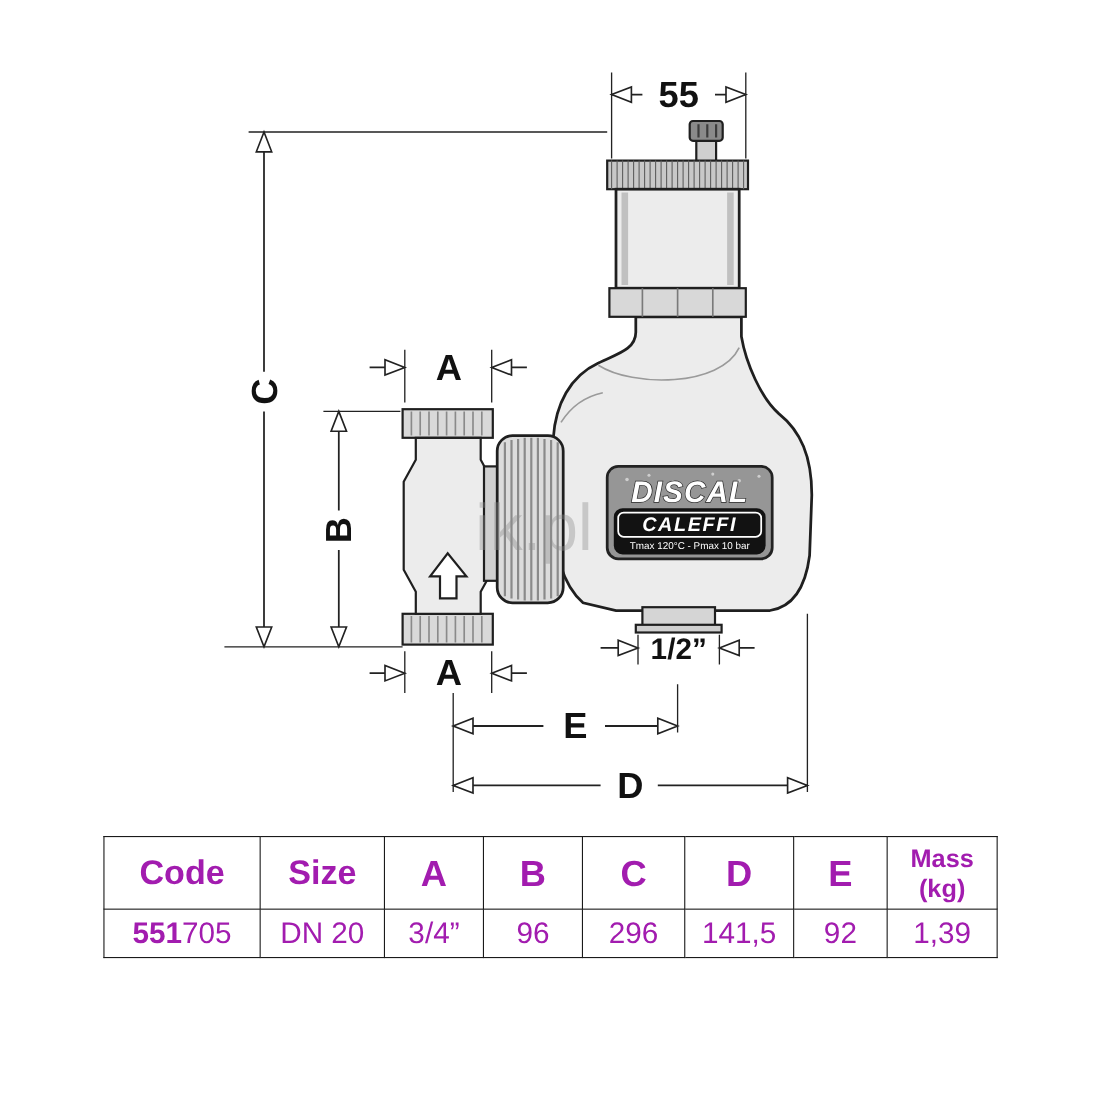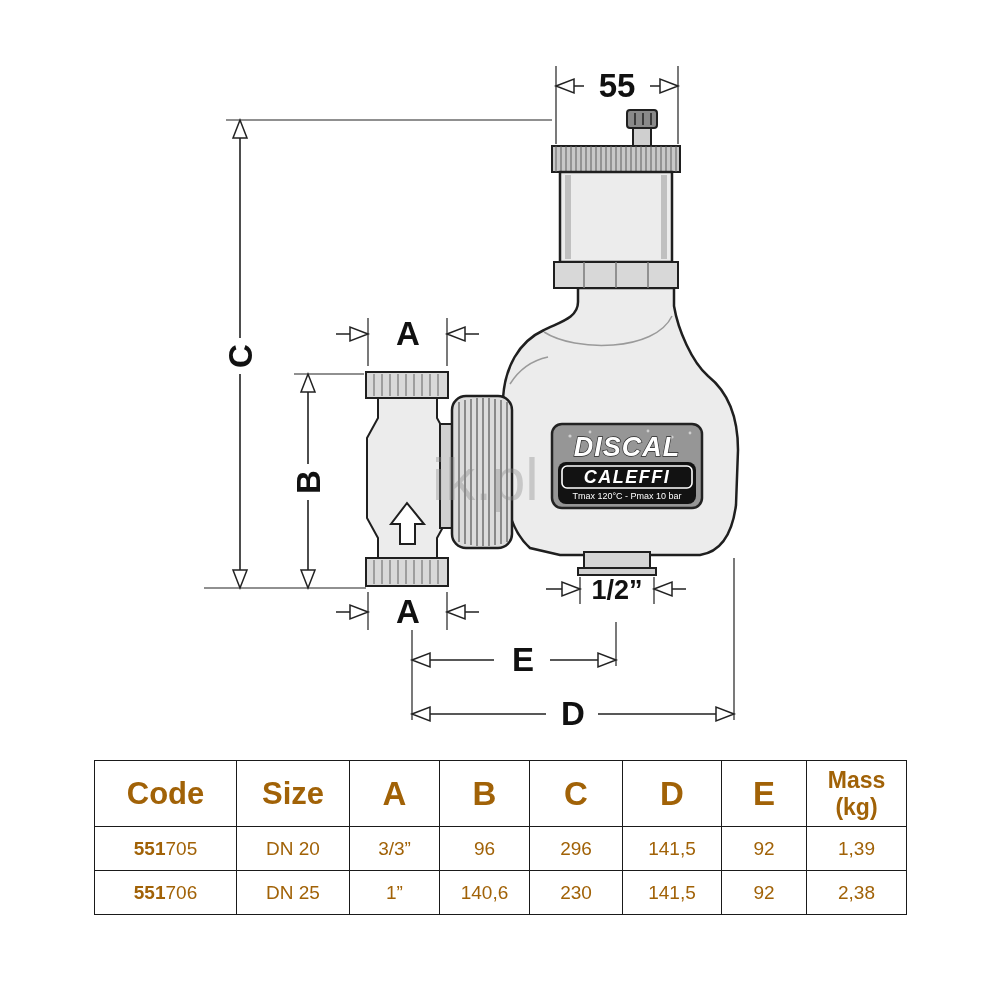--- a/index.html
+++ b/index.html
@@ -10,26 +10,26 @@
 
   
   .dim-text { font-family:"Liberation Sans",sans-serif; font-weight:700; font-size:33px; fill:#111; }
   .dim-text-small { font-family:"Liberation Sans",sans-serif; font-weight:700; font-size:27px; fill:#111; }
   .discal { font-family:"Liberation Sans",sans-serif; font-size:27px; font-weight:700; font-style:italic; fill:#fff; stroke:#2a2a2a; stroke-width:1.3px; paint-order:stroke; letter-spacing:1px; }
   .caleffi { font-family:"Liberation Sans",sans-serif; font-size:18px; font-weight:700; font-style:italic; fill:#fff; letter-spacing:1.5px; }
   .rating { font-family:"Liberation Sans",sans-serif; font-size:9px; fill:#fff; font-weight:400; }
   .watermark { font-family:"Liberation Sans",sans-serif; font-size:60px; fill:#8d8d8d; opacity:0.38; }
 
   
-  table.spec { position:absolute; left:94px; top:760px; width:812px; border-collapse:collapse; table-layout:fixed; text-align:center; color:#a16207; }
+  table.spec { position:absolute; left:94px; top:760px; width:812px; border-collapse:collapse; table-layout:fixed; text-align:center; color:#a21caf; }
   .spec th, .spec td { border:1.6px solid #1a1a1a; vertical-align:middle; background:#fff; }
   .spec thead th { height:66px; font-size:31px; font-weight:700; }
   .spec thead th.dim { font-size:33px; }
   .spec thead th.mass { font-size:23px; line-height:1.15; font-weight:700; }
-  .spec tbody td { height:44px; font-size:19px; font-weight:400; }
+  .spec tbody td { height:44px; font-size:27px; font-weight:400; }
   .code-prefix { font-weight:700; }
   .code-suffix { font-weight:400; }
 </style>
 </head>
 <body>
 
 <div class="canvas">
 
   <svg class="diagram" width="1000" height="755" viewBox="0 0 1000 755" xmlns="http://www.w3.org/2000/svg">
 
@@ -175,32 +175,22 @@
         <th class="mass">
           <div>Mass</div>
           <div>(kg)</div>
         </th>
       </tr>
     </thead>
     <tbody>
       <tr>
         <td><span class="code-prefix">551</span><span class="code-suffix">705</span></td>
         <td>DN 20</td>
-        <td>3/3”</td>
+        <td>3/4”</td>
         <td>96</td>
         <td>296</td>
         <td>141,5</td>
         <td>92</td>
         <td>1,39</td>
       </tr>
-      <tr>
-        <td><span class="code-prefix">551</span><span class="code-suffix">706</span></td>
-        <td>DN 25</td>
-        <td>1”</td>
-        <td>140,6</td>
-        <td>230</td>
-        <td>141,5</td>
-        <td>92</td>
-        <td>2,38</td>
-      </tr>
     </tbody>
   </table>
 </div>
 
 </body></html>

